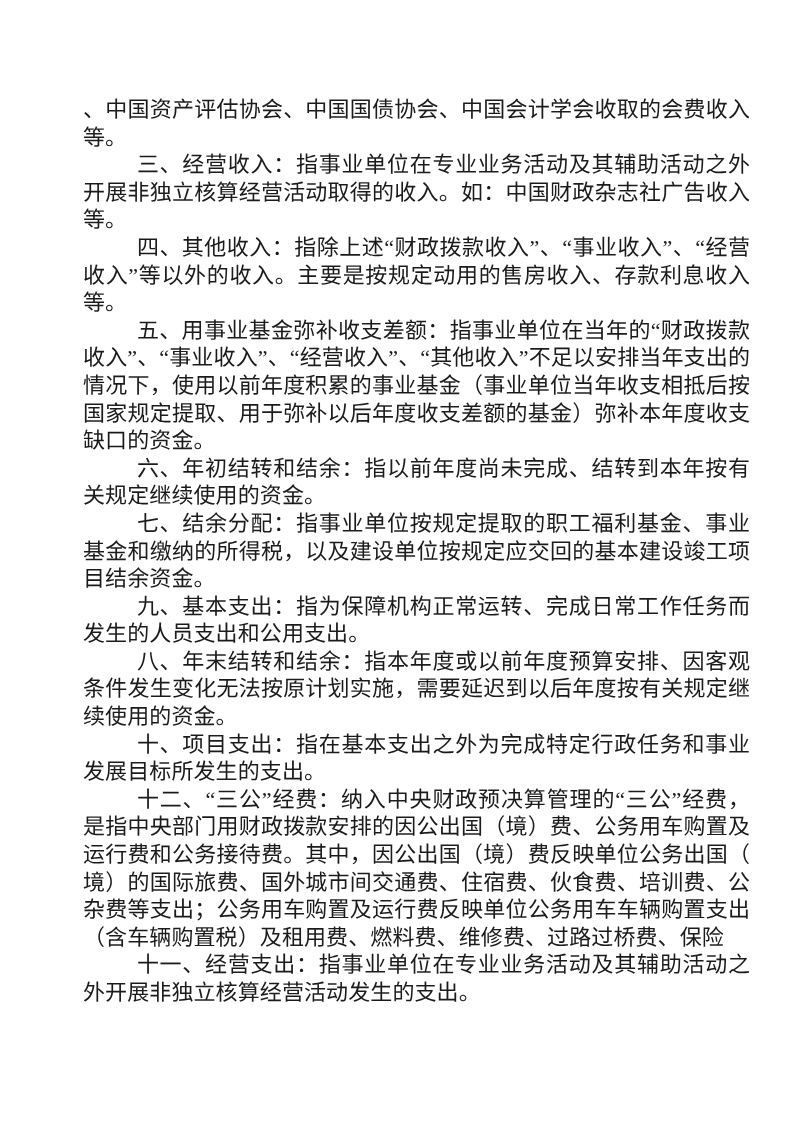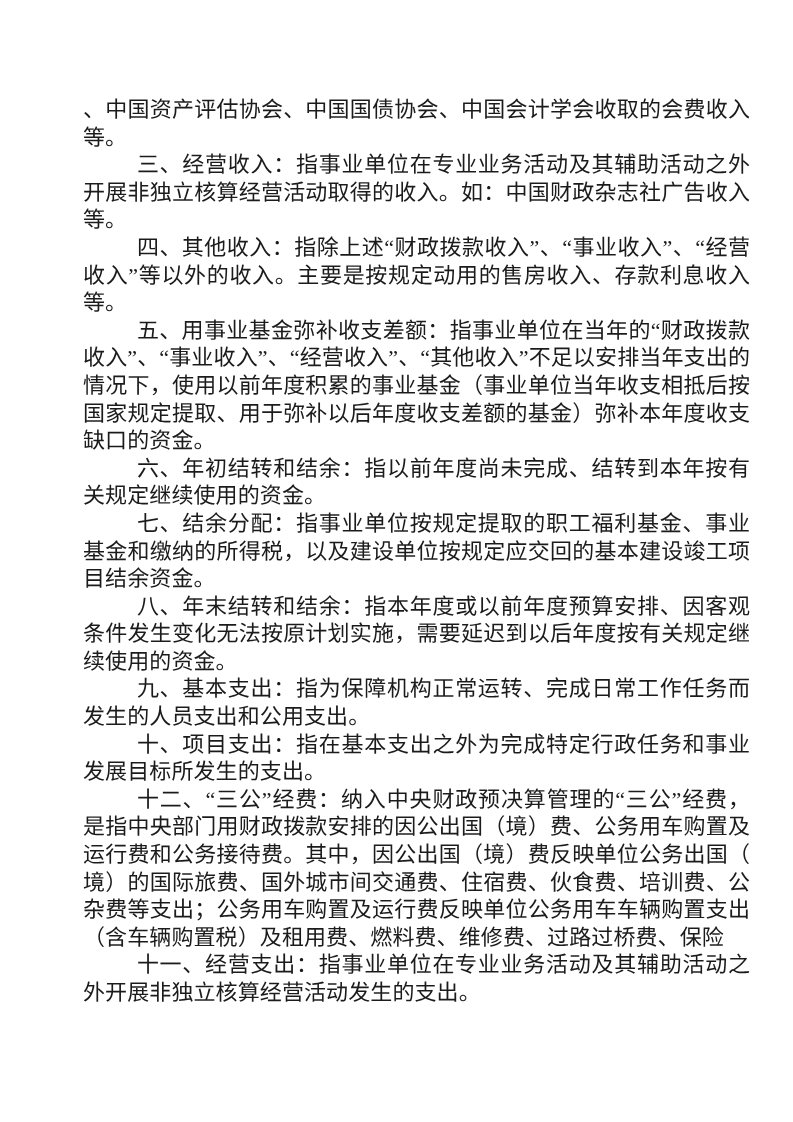--- a/index.html
+++ b/index.html
@@ -52,23 +52,23 @@
     <p class="para"><span class="term">三、经营收入：</span><span>指事业单位在专业业务活动及其辅助活动之外开展非独立核算经营活动取得的收入。如：中国财政杂志社广告收入等。</span></p>
 
     <p class="para"><span class="term">四、其他收入：</span><span>指除上述“财政拨款收入”、“事业收入”、“经营收入”等以外的收入。主要是按规定动用的售房收入、存款利息收入等。</span></p>
 
     <p class="para"><span class="term">五、用事业基金弥补收支差额：</span><span>指事业单位在当年的“财政拨款收入”、“事业收入”、“经营收入”、“其他收入”不足以安排当年支出的情况下，使用以前年度积累的事业基金（事业单位当年收支相抵后按国家规定提取、用于弥补以后年度收支差额的基金）弥补本年度收支缺口的资金。</span></p>
 
     <p class="para"><span class="term">六、年初结转和结余：</span><span>指以前年度尚未完成、结转到本年按有关规定继续使用的资金。</span></p>
 
     <p class="para"><span class="term">七、结余分配：</span><span>指事业单位按规定提取的职工福利基金、事业基金和缴纳的所得税，以及建设单位按规定应交回的基本建设竣工项目结余资金。</span></p>
 
+    <p class="para"><span class="term">九、基本支出：</span><span>指为保障机构正常运转、完成日常工作任务而发生的人员支出和公用支出。</span></p>
+
     <p class="para"><span class="term">八、年末结转和结余：</span><span>指本年度或以前年度预算安排、因客观条件发生变化无法按原计划实施，需要延迟到以后年度按有关规定继续使用的资金。</span></p>
-
-    <p class="para"><span class="term">九、基本支出：</span><span>指为保障机构正常运转、完成日常工作任务而发生的人员支出和公用支出。</span></p>
 
     <p class="para"><span class="term">十、项目支出：</span><span>指在基本支出之外为完成特定行政任务和事业发展目标所发生的支出。</span></p>
 
     <p class="para"><span class="term">十二、“三公”经费：</span><span>纳入中央财政预决算管理的“三公”经费，是指中央部门用财政拨款安排的因公出国（境）费、公务用车购置及运行费和公务接待费。其中，因公出国（境）费反映单位公务出国（境）的国际旅费、国外城市间交通费、住宿费、伙食费、培训费、公杂费等支出；公务用车购置及运行费反映单位公务用车车辆购置支出（含车辆购置税）及租用费、燃料费、维修费、过路过桥费、保险</span></p>
 
     <p class="para"><span class="term">十一、经营支出：</span><span>指事业单位在专业业务活动及其辅助活动之外开展非独立核算经营活动发生的支出。</span></p>
 
   </div>
 </div>
 

